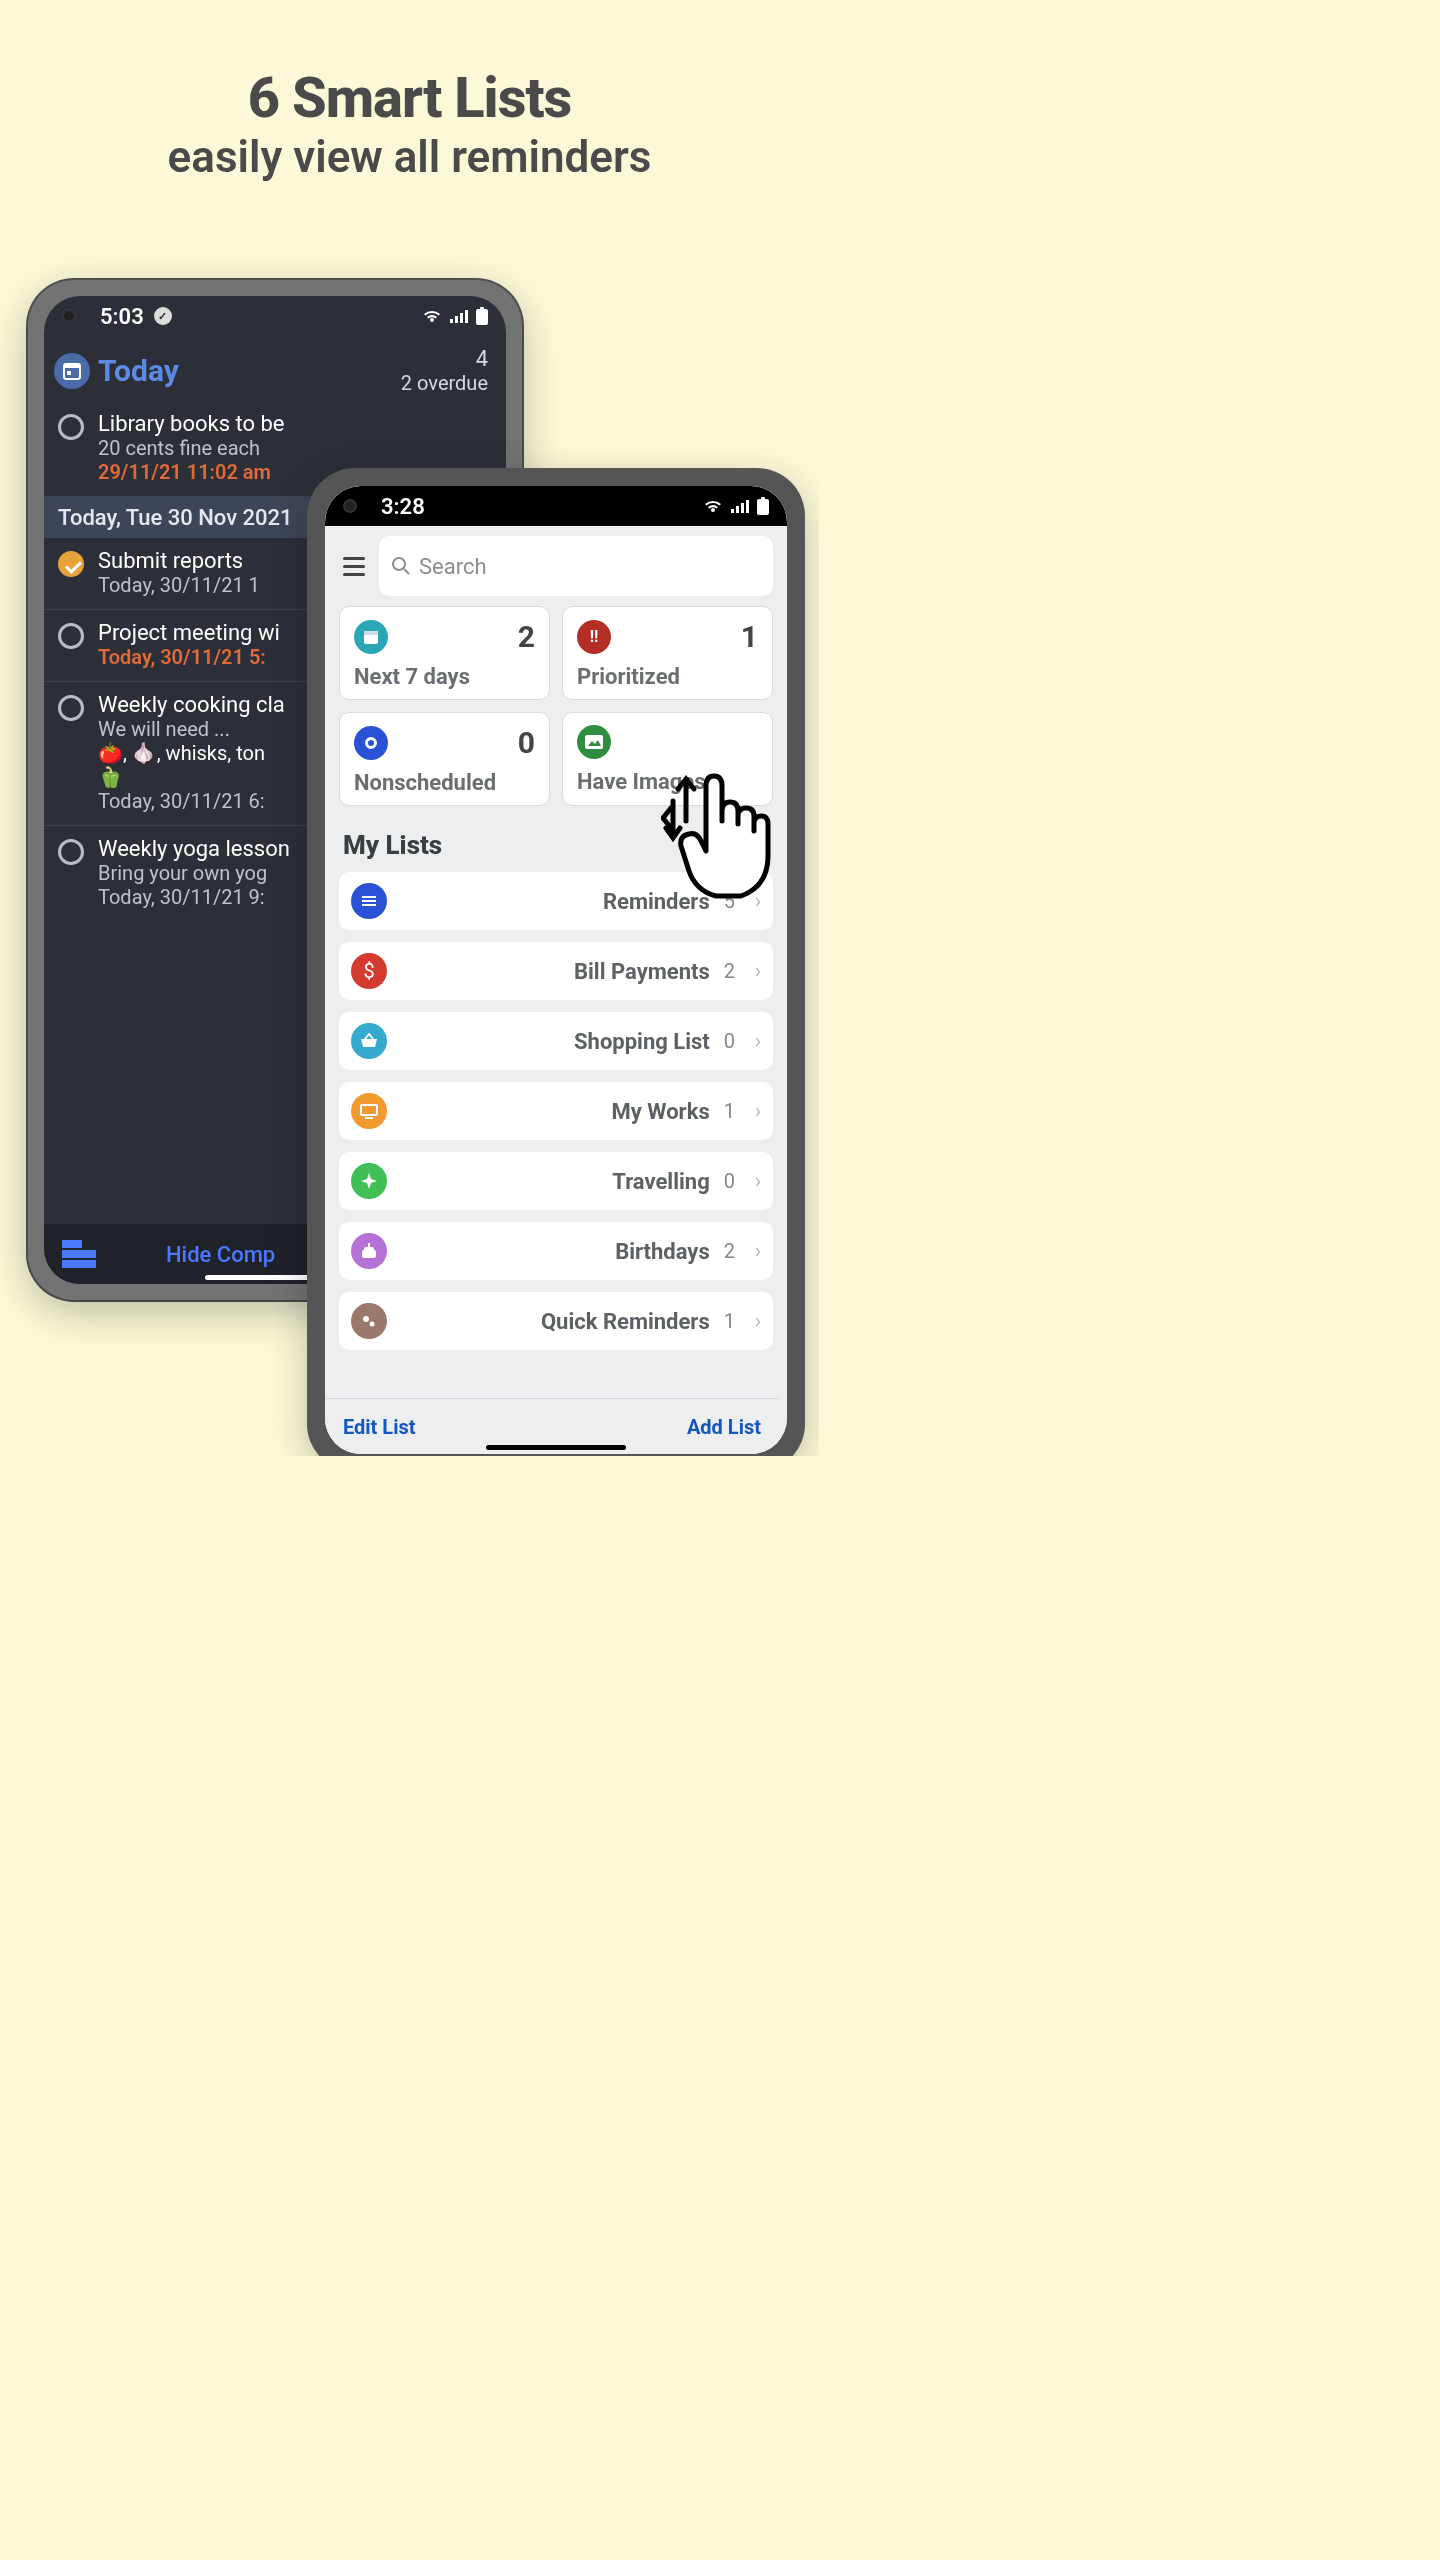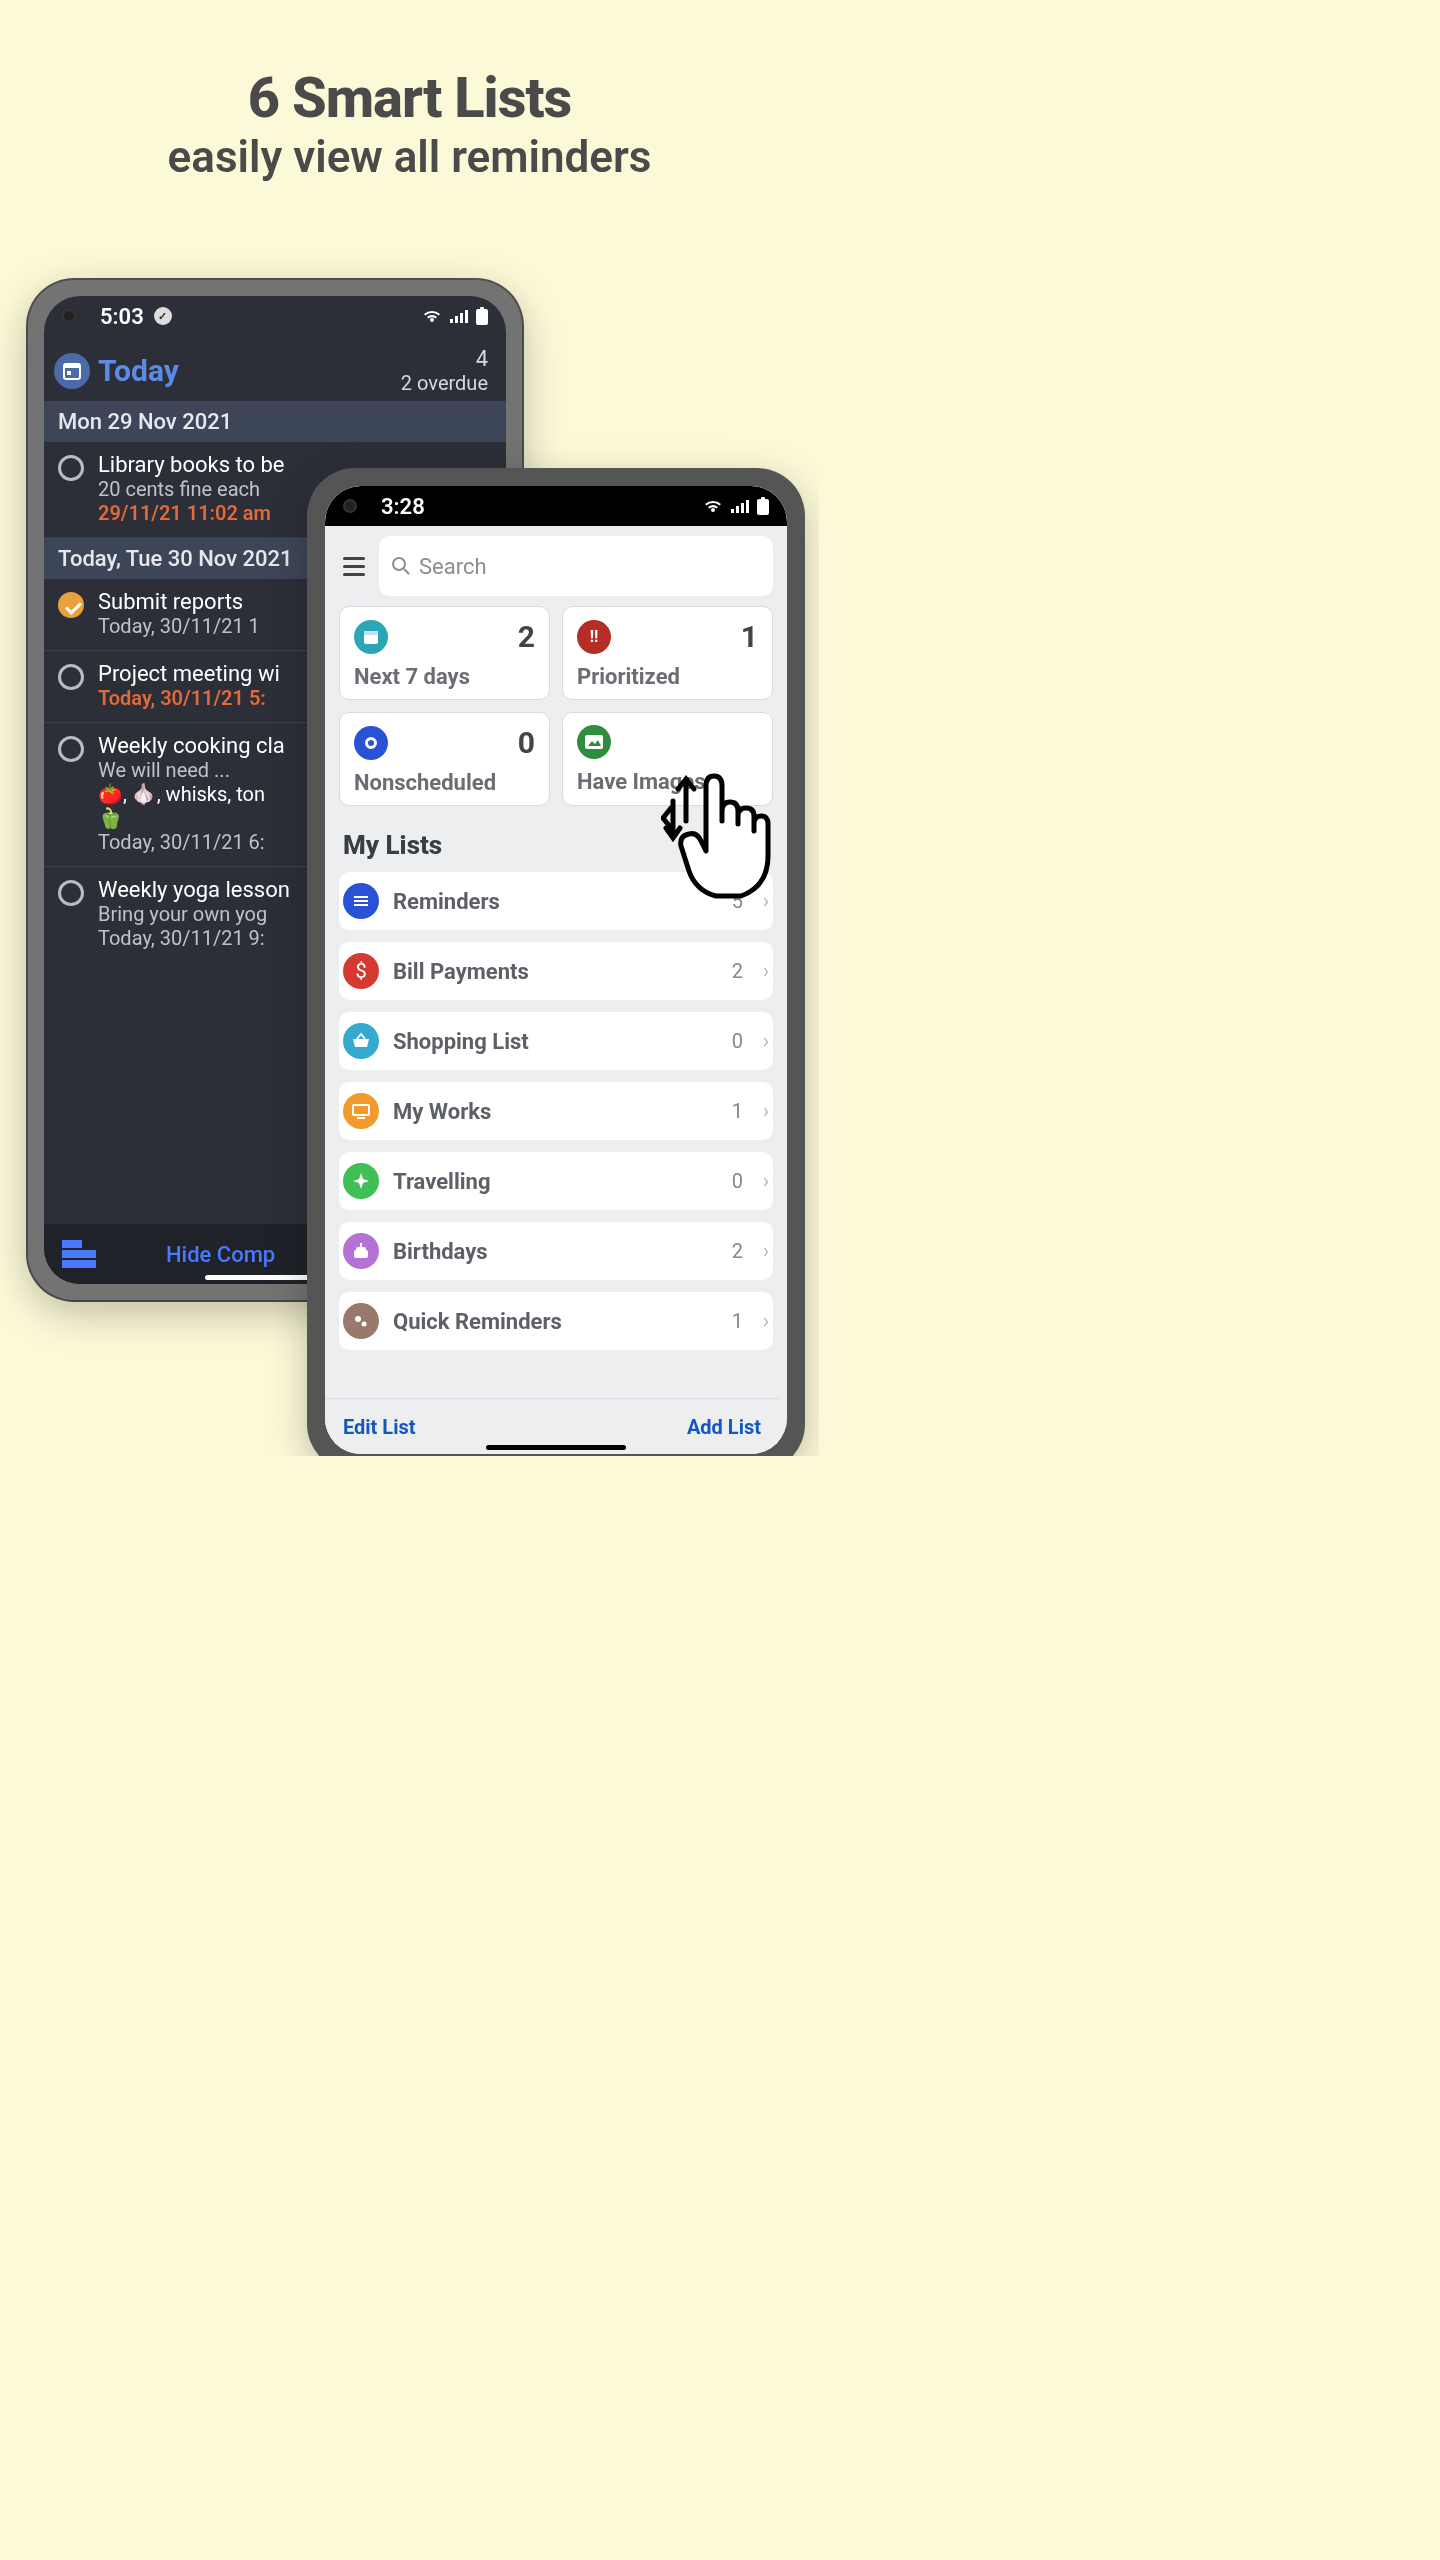--- a/index.html
+++ b/index.html
@@ -109,21 +109,21 @@
   .tile-icon{ width:34px; height:34px; border-radius:50%; display:flex; align-items:center; justify-content:center; color:#fff; font-weight:700;}
   .tile-count{ font-size:30px; font-weight:700; color:#444;}
   .tile-label{ font-size:22px; font-weight:700; color:#6a6e74;}
   .section-title{
     display:flex; align-items:center; justify-content:space-between; padding:24px 10px 12px 10px;
     font-size:26px; font-weight:800; color:#3a3d42;
   }
   .chev-up{ color:#2a6ad6; font-size:20px; font-weight:800;}
   .list-row{
     background:#fff; border-radius:10px; margin:0 6px 12px 6px; height:58px;
-    display:flex; align-items:center; padding:0 4px; gap:14px;
+    display:flex; align-items:center; padding:0 12px; gap:14px;text-align:right;
   }
   .row-icon{ width:36px; height:36px; border-radius:50%; display:flex; align-items:center; justify-content:center; color:#fff;}
   .row-label{ flex:1; font-size:22px; font-weight:700; color:#5d6167;}
   .row-count{ font-size:20px; color:#85888d;}
   .row-chev{ color:#b3b6ba; font-size:20px; margin-left:6px;}
   .light-footer{
     position:absolute; bottom:0; left:0; right:8px; height:56px; background:#eceef0;
     display:flex; align-items:center; justify-content:space-between; padding:0 18px;
     border-top:1px solid #d8dadd;
   }
@@ -179,21 +179,20 @@
             </svg>
         </span>
         <span class="today-title">Today</span>
       </div>
       <div class="count-block">
         <span class="n">4</span>
         <span>2 overdue</span>
       </div>
     </div>
 
-    <div class="section-date">Mon 29 Nov 2021</div>
 
     <div class="task">
       <span class="radio"></span>
       <div>
         <div class="title">Library books to be</div>
         <div class="sub">20 cents fine each</div>
         <div class="overdue">29/11/21 11:02 am</div>
       </div>
     </div>
 

